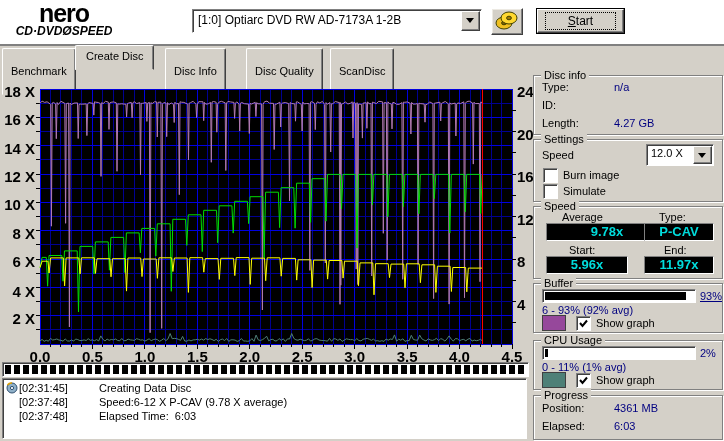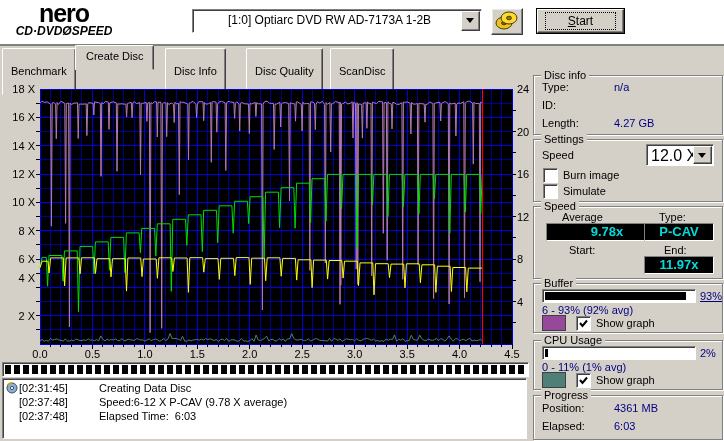--- a/index.html
+++ b/index.html
@@ -8,21 +8,21 @@
        font-size:11px;color:#000;}
   
   #header{position:absolute;left:0;top:0;width:724px;height:44px;background:#fff;
           border-bottom:2px solid;border-color:#808080;}
   #logo{position:absolute;left:4px;top:1px;width:120px;text-align:center;cursor:default;}
   #logo .l1{font-size:25px;font-weight:bold;letter-spacing:-1px;line-height:24px;}
   #logo .l2{font-size:12px;font-weight:bold;font-style:italic;letter-spacing:0;line-height:13px;}
   .sunken{border:1px solid;border-color:#808080 #fff #fff #808080;
           box-shadow:inset 1px 1px 0 #404040;}
   #drive-combo{position:absolute;left:192px;top:9px;width:288px;height:22px;background:#fff;cursor:default;}
-  #drive-combo .txt{position:absolute;left:5px;top:3px;right:20px;font-size:12px;white-space:nowrap;overflow:hidden;text-align:center;}
+  #drive-combo .txt{position:absolute;left:5px;top:3px;right:20px;font-size:12px;white-space:nowrap;overflow:hidden;}
   .combo-btn{position:absolute;right:1px;top:1px;bottom:1px;width:17px;background:#d4d0c8;
              border:1px solid;border-color:#fff #404040 #404040 #fff;
              box-shadow:inset -1px -1px 0 #808080;}
   .combo-btn .arr{position:absolute;left:4px;top:6px;width:0;height:0;
                   border:4px solid transparent;border-top:5px solid #000;}
   .raised{background:#d4d0c8;border:1px solid;border-color:#fff #404040 #404040 #fff;
           box-shadow:inset -1px -1px 0 #808080, inset 1px 1px 0 #ece9e2;}
   #eject-btn{position:absolute;left:491px;top:8px;width:30px;height:25px;}
   #start-btn{position:absolute;left:536px;top:8px;width:87px;height:24px;background:#d4d0c8;
              border:1px solid #000;}
@@ -33,21 +33,21 @@
             align-items:center;justify-content:center;font-size:12px;}
   .mn{text-decoration:underline;}
   
   .tab{position:absolute;top:48px;height:19px;background:#d4d0c8;
        border:1px solid;border-color:#fff #404040 #d4d0c8 #fff;
        box-shadow:inset -1px 0 0 #808080;
        border-radius:2px 2px 0 0;padding:13px 8px;line-height:18px;cursor:default;}
   .tab.active{top:45px;height:23px;line-height:20px;z-index:2;padding:0 10px;}
   
   #plot-svg{position:absolute;left:32px;top:85px;}
-  .axis-label{position:absolute;font-size:11px;cursor:default;}
+  .axis-label{position:absolute;font-size:15px;cursor:default;font-weight:bold;}
   .yl{width:32px;text-align:right;}
   .yr{width:24px;text-align:left;}
   .xl{width:34px;text-align:center;}
   
   .group{position:absolute;border:1px solid #808080;box-shadow:1px 1px 0 #fff, inset 1px 1px 0 #fff;}
   .group .gtitle{position:absolute;top:-7px;left:7px;background:#d4d0c8;padding:0 3px;font-size:11px;}
   .navy{color:#000080;}
   .row-label{position:absolute;font-size:11px;}
   .lcd{position:absolute;background:#000;color:#00dcdc;font-weight:bold;font-size:13px;
        text-align:center;border:1px solid;border-color:#808080 #fff #fff #808080;line-height:15px;}
@@ -255,21 +255,21 @@
         <line x1="480" y1="259" x2="480" y2="264" stroke="#000" stroke-width="1" shape-rendering="crispEdges"></line>
       </g>
       <polyline points="8.0,18.2 10.1,16.1 12.6,17.4 15.1,16.8 18.7,19.4 19.4,141.2 20.2,18.0 21.5,17.4 23.6,18.9 24.3,53.7 25.1,17.5 26.4,19.5 28.9,16.3 32.8,18.3 33.6,138.3 34.3,18.6 36.6,18.0 37.4,242.0 38.1,18.0 39.5,19.5 42.0,18.1 45.5,17.9 46.2,53.5 47.0,19.4 48.3,19.1 50.8,19.2 54.2,18.9 54.9,50.6 55.7,18.8 57.0,17.6 61.1,18.4 61.8,30.1 62.5,16.8 63.9,17.2 66.4,17.5 68.3,18.6 69.0,91.4 69.7,17.6 71.1,18.6 73.6,16.3 76.3,17.1 77.0,44.4 77.7,18.0 79.1,17.3 81.6,16.9 84.3,17.9 85.0,86.3 85.8,18.8 87.1,19.1 89.7,18.8 93.9,19.3 94.6,32.0 95.4,18.6 96.7,18.0 99.3,17.4 100.1,32.7 100.8,17.8 102.2,16.7 104.7,18.6 107.8,17.6 108.5,89.8 109.2,18.4 110.6,18.3 114.2,17.5 114.9,36.4 115.7,18.1 117.4,17.4 118.1,247.7 118.9,17.6 120.2,18.6 122.7,16.7 124.6,16.9 125.3,52.0 126.0,17.3 128.9,17.1 129.7,243.4 130.4,19.1 131.8,17.5 134.0,18.1 134.7,51.7 135.5,17.6 136.8,19.6 139.3,18.0 141.5,19.4 142.2,37.5 142.9,17.2 144.3,18.8 146.5,18.5 147.3,109.7 148.0,16.8 149.4,17.2 151.9,17.4 155.8,19.2 156.5,75.0 157.2,18.2 158.6,17.6 161.1,16.3 163.9,19.2 164.6,32.5 165.4,19.1 166.7,16.7 171.0,16.8 171.7,35.7 172.4,17.4 173.8,19.2 176.3,18.8 178.6,17.4 179.3,77.3 180.0,17.1 181.4,16.5 184.1,17.2 184.8,47.2 185.5,19.3 186.9,17.2 189.4,16.3 193.1,17.8 193.8,85.5 194.6,18.0 195.9,16.4 198.4,16.9 201.9,17.4 202.6,33.4 203.4,18.3 204.7,16.8 207.0,18.9 207.7,46.1 208.4,18.2 209.8,17.5 212.3,18.7 216.5,19.1 217.3,48.5 218.0,18.4 219.4,19.1 223.2,17.3 223.9,31.5 224.7,17.6 226.0,18.8 229.6,18.9 230.4,225.0 231.1,19.3 232.5,16.7 235.0,16.1 237.5,18.2 241.5,18.4 242.2,64.5 243.0,19.2 244.3,19.2 247.9,17.2 248.7,42.0 249.4,18.9 250.7,18.0 253.3,17.5 256.7,18.6 257.5,115.8 258.2,17.5 259.6,18.5 262.8,18.9 263.5,36.2 264.3,16.9 265.6,16.9 269.3,19.4 270.1,46.0 270.8,17.1 272.2,18.9 274.7,18.5 277.1,18.7 277.8,185.4 278.6,17.0 279.9,16.7 282.5,18.3 283.3,44.6 284.0,19.4 285.4,16.8 287.9,18.0 290.4,16.4 292.6,19.5 293.3,178.0 294.0,17.6 295.4,19.3 297.9,17.5 298.7,67.0 299.4,18.8 300.8,18.7 303.3,16.5 307.2,17.6 308.0,219.3 308.7,19.4 308.0,17.3 308.8,200.2 309.5,19.1 310.9,18.7 313.4,17.0 315.9,19.0 318.4,18.2 320.2,16.8 321.0,53.0 321.7,17.4 323.5,18.3 324.2,184.1 325.0,18.1 325.1,17.6 325.8,199.5 326.5,19.0 329.6,19.4 330.4,53.1 331.1,18.1 334.2,17.7 334.9,43.3 335.6,16.8 337.0,18.8 339.0,18.5 339.7,191.0 340.4,17.1 341.8,17.5 344.3,18.6 346.8,16.3 350.6,16.9 351.3,148.3 352.1,17.7 354.4,17.7 355.2,175.2 355.9,16.8 357.3,18.4 359.3,19.0 360.0,43.9 360.8,17.4 362.1,17.6 364.6,19.3 367.2,19.3 369.9,17.6 370.7,194.3 371.4,17.1 372.8,17.3 375.3,16.9 378.1,18.3 378.9,49.0 379.6,17.4 381.0,19.1 383.5,19.1 385.4,18.5 386.1,179.4 386.9,18.1 388.2,18.6 392.2,19.0 393.0,37.2 393.7,19.5 395.1,19.5 397.6,16.9 400.9,18.6 401.6,213.6 402.3,18.2 403.7,18.0 407.9,17.2 408.7,36.0 409.4,18.5 410.8,17.7 413.3,16.5 416.3,18.8 417.1,219.1 417.8,17.9 419.2,19.0 423.2,18.1 423.9,51.0 424.7,19.0 426.0,17.9 428.5,18.6 431.8,16.8 432.5,212.7 433.3,18.4 434.6,16.8 437.2,16.1 440.6,18.0 441.3,79.1 442.0,17.2 443.4,18.6 447.3,18.5 448.0,196.7 448.7,17.1 450.1,17.5 450.6,18.2" fill="none" stroke="#b27ab2" stroke-width="1"></polyline>
       <polyline points="8.0,255.7 10.1,254.5 12.2,256.3 14.3,255.3 16.4,256.2 18.5,253.4 20.6,255.0 22.7,254.6 24.8,254.0 26.9,255.0 29.0,255.3 31.1,256.2 33.2,253.9 35.3,255.9 37.4,256.1 39.5,255.0 41.6,256.1 43.7,254.0 45.8,254.6 47.9,255.6 50.0,255.4 52.1,254.9 54.2,255.5 56.2,253.7 58.3,255.3 60.4,254.9 62.5,255.7 64.6,254.6 66.7,255.9 68.8,250.9 70.9,254.3 73.0,256.0 75.1,254.1 77.2,255.3 79.3,254.5 81.4,254.9 83.5,254.0 85.6,255.4 87.7,255.8 89.8,253.5 91.9,255.8 94.0,255.5 96.1,254.1 98.2,254.9 100.3,255.1 102.4,255.4 104.5,253.7 106.6,254.3 108.7,255.1 110.8,254.8 112.9,256.1 115.0,255.0 117.1,253.8 119.2,255.7 121.3,254.6 123.4,254.1 125.5,254.7 127.6,256.3 129.7,255.1 131.8,253.6 133.9,255.6 136.0,253.9 138.1,248.5 140.2,253.7 142.3,253.4 144.4,253.6 146.5,254.4 148.6,255.3 150.6,251.4 152.7,256.0 154.8,256.2 156.9,254.9 159.0,255.9 161.1,254.9 163.2,254.8 165.3,254.3 167.4,255.1 169.5,254.1 171.6,255.1 173.7,253.6 175.8,254.6 177.9,253.8 180.0,254.5 182.1,255.6 184.2,254.3 186.3,256.4 188.4,254.7 190.5,254.1 192.6,255.6 194.7,253.5 196.8,256.4 198.9,254.8 201.0,254.8 203.1,255.1 205.2,256.4 207.3,255.7 209.4,253.5 211.5,256.0 213.6,256.0 215.7,256.3 217.8,255.9 219.9,253.6 222.0,256.3 224.1,250.1 226.2,254.8 228.3,255.5 230.4,254.7 232.5,253.4 234.6,251.2 236.7,255.8 238.8,254.6 240.9,254.3 243.0,256.0 245.0,255.7 247.1,253.6 249.2,255.3 251.3,253.9 253.4,256.4 255.5,253.9 257.6,254.0 259.7,248.5 261.8,253.4 263.9,254.8 266.0,255.2 268.1,254.2 270.2,254.9 272.3,255.6 274.4,255.2 276.5,253.8 278.6,256.1 280.7,255.2 282.8,253.9 284.9,253.7 287.0,255.0 289.1,255.4 291.2,255.5 293.3,255.7 295.4,256.2 297.5,253.4 299.6,256.3 301.7,253.7 303.8,254.0 305.9,255.4 308.0,253.9 310.1,256.4 312.2,255.2 314.3,253.8 316.4,254.3 318.5,254.7 320.6,254.6 322.7,255.7 324.8,253.6 326.9,255.5 329.0,255.9 331.1,254.3 333.2,253.8 335.3,253.4 337.4,254.3 339.4,255.3 341.5,254.2 343.6,255.9 345.7,255.7 347.8,256.3 349.9,255.7 352.0,256.4 354.1,254.0 356.2,255.2 358.3,254.0 360.4,254.5 362.5,249.9 364.6,256.1 366.7,254.2 368.8,255.2 370.9,253.8 373.0,256.4 375.1,255.6 377.2,255.6 379.3,250.3 381.4,254.5 383.5,255.0 385.6,255.2 387.7,250.1 389.8,253.8 391.9,255.0 394.0,256.0 396.1,253.8 398.2,254.9 400.3,255.4 402.4,254.7 404.5,253.3 406.6,255.7 408.7,253.6 410.8,254.4 412.9,256.1 415.0,253.9 417.1,250.9 419.2,254.1 421.3,256.1 423.4,253.6 425.5,253.8 427.6,255.7 429.7,254.7 431.8,254.4 433.8,255.8 435.9,254.2 438.0,253.5 440.1,256.1 442.2,255.1 444.3,255.7 446.4,255.3 448.5,254.3 450.6,256.1" fill="none" stroke="#4e8077" stroke-width="1"></polyline>
       <polyline points="8.0,183.0 10.1,172.4 14.3,172.4 15.6,201.2 17.0,170.5 29.8,170.5 31.0,196.2 32.5,165.9 45.2,165.9 46.5,227.0 48.0,161.4 60.7,161.4 62.0,189.0 63.4,156.9 76.2,156.9 77.4,185.2 78.9,152.4 91.6,152.4 92.9,187.5 94.4,147.9 107.1,147.9 108.4,167.8 109.8,143.4 122.6,143.4 123.8,171.1 125.3,138.8 138.1,138.8 139.3,206.3 140.8,134.3 153.5,134.3 154.8,160.4 156.3,129.8 169.0,129.8 170.3,166.6 171.7,125.3 184.5,125.3 185.7,157.7 187.2,120.8 199.9,120.8 201.2,148.1 202.7,116.3 215.4,116.3 216.7,138.6 218.1,111.7 230.9,111.7 232.1,172.9 233.6,107.2 246.4,107.2 247.6,142.6 249.1,102.7 261.8,102.7 263.1,143.2 264.6,98.2 277.3,98.2 278.6,137.4 280.0,93.7 292.8,93.7 294.0,136.2 295.5,89.4 308.2,89.4 309.5,124.0 311.0,89.4 323.7,89.4 325.0,163.1 326.4,89.4 339.2,89.4 340.4,119.8 341.9,89.4 354.7,89.4 355.9,131.7 357.4,89.4 370.1,89.4 371.4,121.9 372.9,89.4 385.6,89.4 386.9,128.8 388.3,89.4 401.1,89.4 402.3,113.6 403.8,89.4 416.5,89.4 417.8,148.1 419.3,89.4 432.0,89.4 433.3,126.8 434.7,89.4 447.5,89.4 448.7,128.6 450.2,89.4 450.6,89.4" fill="none" stroke="#00dd00" stroke-width="1"></polyline>
       <polyline points="8.0,182.5 10.1,176.2 15.9,176.2 17.1,188.0 18.6,172.9 31.3,172.9 32.6,200.9 34.1,172.9 46.8,172.9 48.1,188.9 49.5,172.8 62.3,172.8 63.5,188.4 65.0,173.7 77.8,173.7 79.0,191.8 80.5,173.7 93.2,173.7 94.5,206.1 95.9,173.0 108.7,173.0 110.0,191.6 111.4,174.0 124.2,174.0 125.4,193.3 126.9,172.8 139.6,172.8 140.9,186.5 142.4,173.0 155.1,173.0 156.4,207.4 157.8,172.7 170.6,172.7 171.8,187.2 173.3,173.6 186.0,173.6 187.3,194.4 188.8,173.3 201.5,173.3 202.8,190.6 204.2,172.6 217.0,172.6 218.2,199.4 219.7,173.2 232.5,173.2 233.7,195.7 235.2,172.8 247.9,172.8 249.2,191.2 250.7,173.4 263.4,173.4 264.7,195.1 266.1,174.8 278.9,174.8 280.1,202.6 281.6,175.1 294.3,175.1 295.6,194.1 297.1,175.5 309.8,175.5 311.1,193.1 312.5,176.2 325.3,176.2 326.5,200.7 328.0,177.9 340.8,177.9 342.0,209.8 343.5,178.7 356.2,178.7 357.5,192.6 359.0,179.1 371.7,179.1 373.0,202.8 374.4,178.8 387.2,178.8 388.4,197.7 389.9,179.8 402.6,179.8 403.9,207.4 405.4,181.2 418.1,181.2 419.4,206.5 420.8,182.5 433.6,182.5 434.8,206.8 436.3,183.1 450.6,183.1" fill="none" stroke="#ffff00" stroke-width="1"></polyline>
       <line x1="450.63111111111107" y1="4" x2="450.63111111111107" y2="259" stroke="#ff0000" stroke-width="1.5" shape-rendering="crispEdges"></line>
     </svg>
   <div id="axis-labels">
       <div class="axis-label yl" style="left: 3px; top: 309.667px;">2 X</div>
-      <div class="axis-label yl" style="left: 3px; top: 272px;">4 X</div>
+      <div class="axis-label yl" style="left: 3px; top: 283px;">4 X</div>
       <div class="axis-label yl" style="left: 3px; top: 253px;">6 X</div>
       <div class="axis-label yl" style="left: 3px; top: 224.667px;">8 X</div>
       <div class="axis-label yl" style="left: 3px; top: 196.333px;">10 X</div>
       <div class="axis-label yl" style="left: 3px; top: 168px;">12 X</div>
       <div class="axis-label yl" style="left: 3px; top: 139.667px;">14 X</div>
       <div class="axis-label yl" style="left: 3px; top: 111.333px;">16 X</div>
       <div class="axis-label yl" style="left: 3px; top: 83px;">18 X</div>
       <div class="axis-label yr" style="left: 517px; top: 295.5px;">4</div>
       <div class="axis-label yr" style="left: 517px; top: 253px;">8</div>
       <div class="axis-label yr" style="left: 517px; top: 210.5px;">12</div>
@@ -295,39 +295,40 @@
     <span class="row-label" style="left:8px;top:23px;">ID:</span>
     <span class="row-label navy" style="left:80px;top:23px;"></span>
     <span class="row-label" style="left:8px;top:41px;">Length:</span>
     <span class="row-label navy" style="left:80px;top:41px;">4.27 GB</span>
   </div>
 
   <div class="group" style="left:533px;top:139px;width:188px;height:61px;">
     <span class="gtitle">Settings</span>
     <span class="row-label" style="left:8px;top:9px;">Speed</span>
     <div class="sunken" style="position:absolute;left:112px;top:4px;width:66px;height:20px;background:#fff;">
-      <span style="position:absolute;left:4px;top:2px;font-size:16px;">12.0 X</span>
+      <span style="position:absolute;left:4px;top:2px;font-size:11px;">12.0 X</span>
       <div class="combo-btn">
         <div class="arr"></div>
       </div>
     </div>
     <div class="cb" style="left:9px;top:28px;" id="cb-burn"></div>
     <span class="row-label" style="left:29px;top:29px;">Burn image</span>
     <div class="cb" style="left:9px;top:44px;" id="cb-sim"></div>
     <span class="row-label" style="left:29px;top:45px;">Simulate</span>
   </div>
 
   <div class="group" style="left:533px;top:206px;width:188px;height:71px;">
     <span class="gtitle">Speed</span>
     <span class="row-label" style="left:28px;top:4px;">Average</span>
     <span class="row-label" style="left:125px;top:4px;">Type:</span>
     <div class="lcd" style="left:12px;top:16px;width:80px;height:16px;padding-left:20px;">9.78x</div>
     <div class="lcd" style="left:110px;top:16px;width:68px;height:16px;">P-CAV</div>
     <span class="row-label" style="left:35px;top:37px;text-align:right;">Start:</span>
     <span class="row-label" style="left:130px;top:37px;">End:</span>
+    <div class="lcd" style="left:12px;top:49px;width:80px;height:16px;">5.96x</div>
     <div class="lcd" style="left:110px;top:49px;width:68px;height:16px;">11.97x</div>
   </div>
 
   <div class="group" style="left:533px;top:283px;width:188px;height:48px;">
     <span class="gtitle">Buffer</span>
     <div class="pbar" style="left:8px;top:5px;width:152px;height:12px;">
       <div class="fill" id="buffer-fill" style="width: 93%;"></div>
     </div>
     <span class="row-label navy" style="left:166px;top:6px;text-decoration:underline;">93%</span>
     <span class="row-label navy" style="left:8px;top:20px;">6 - 93% (92% avg)</span>

